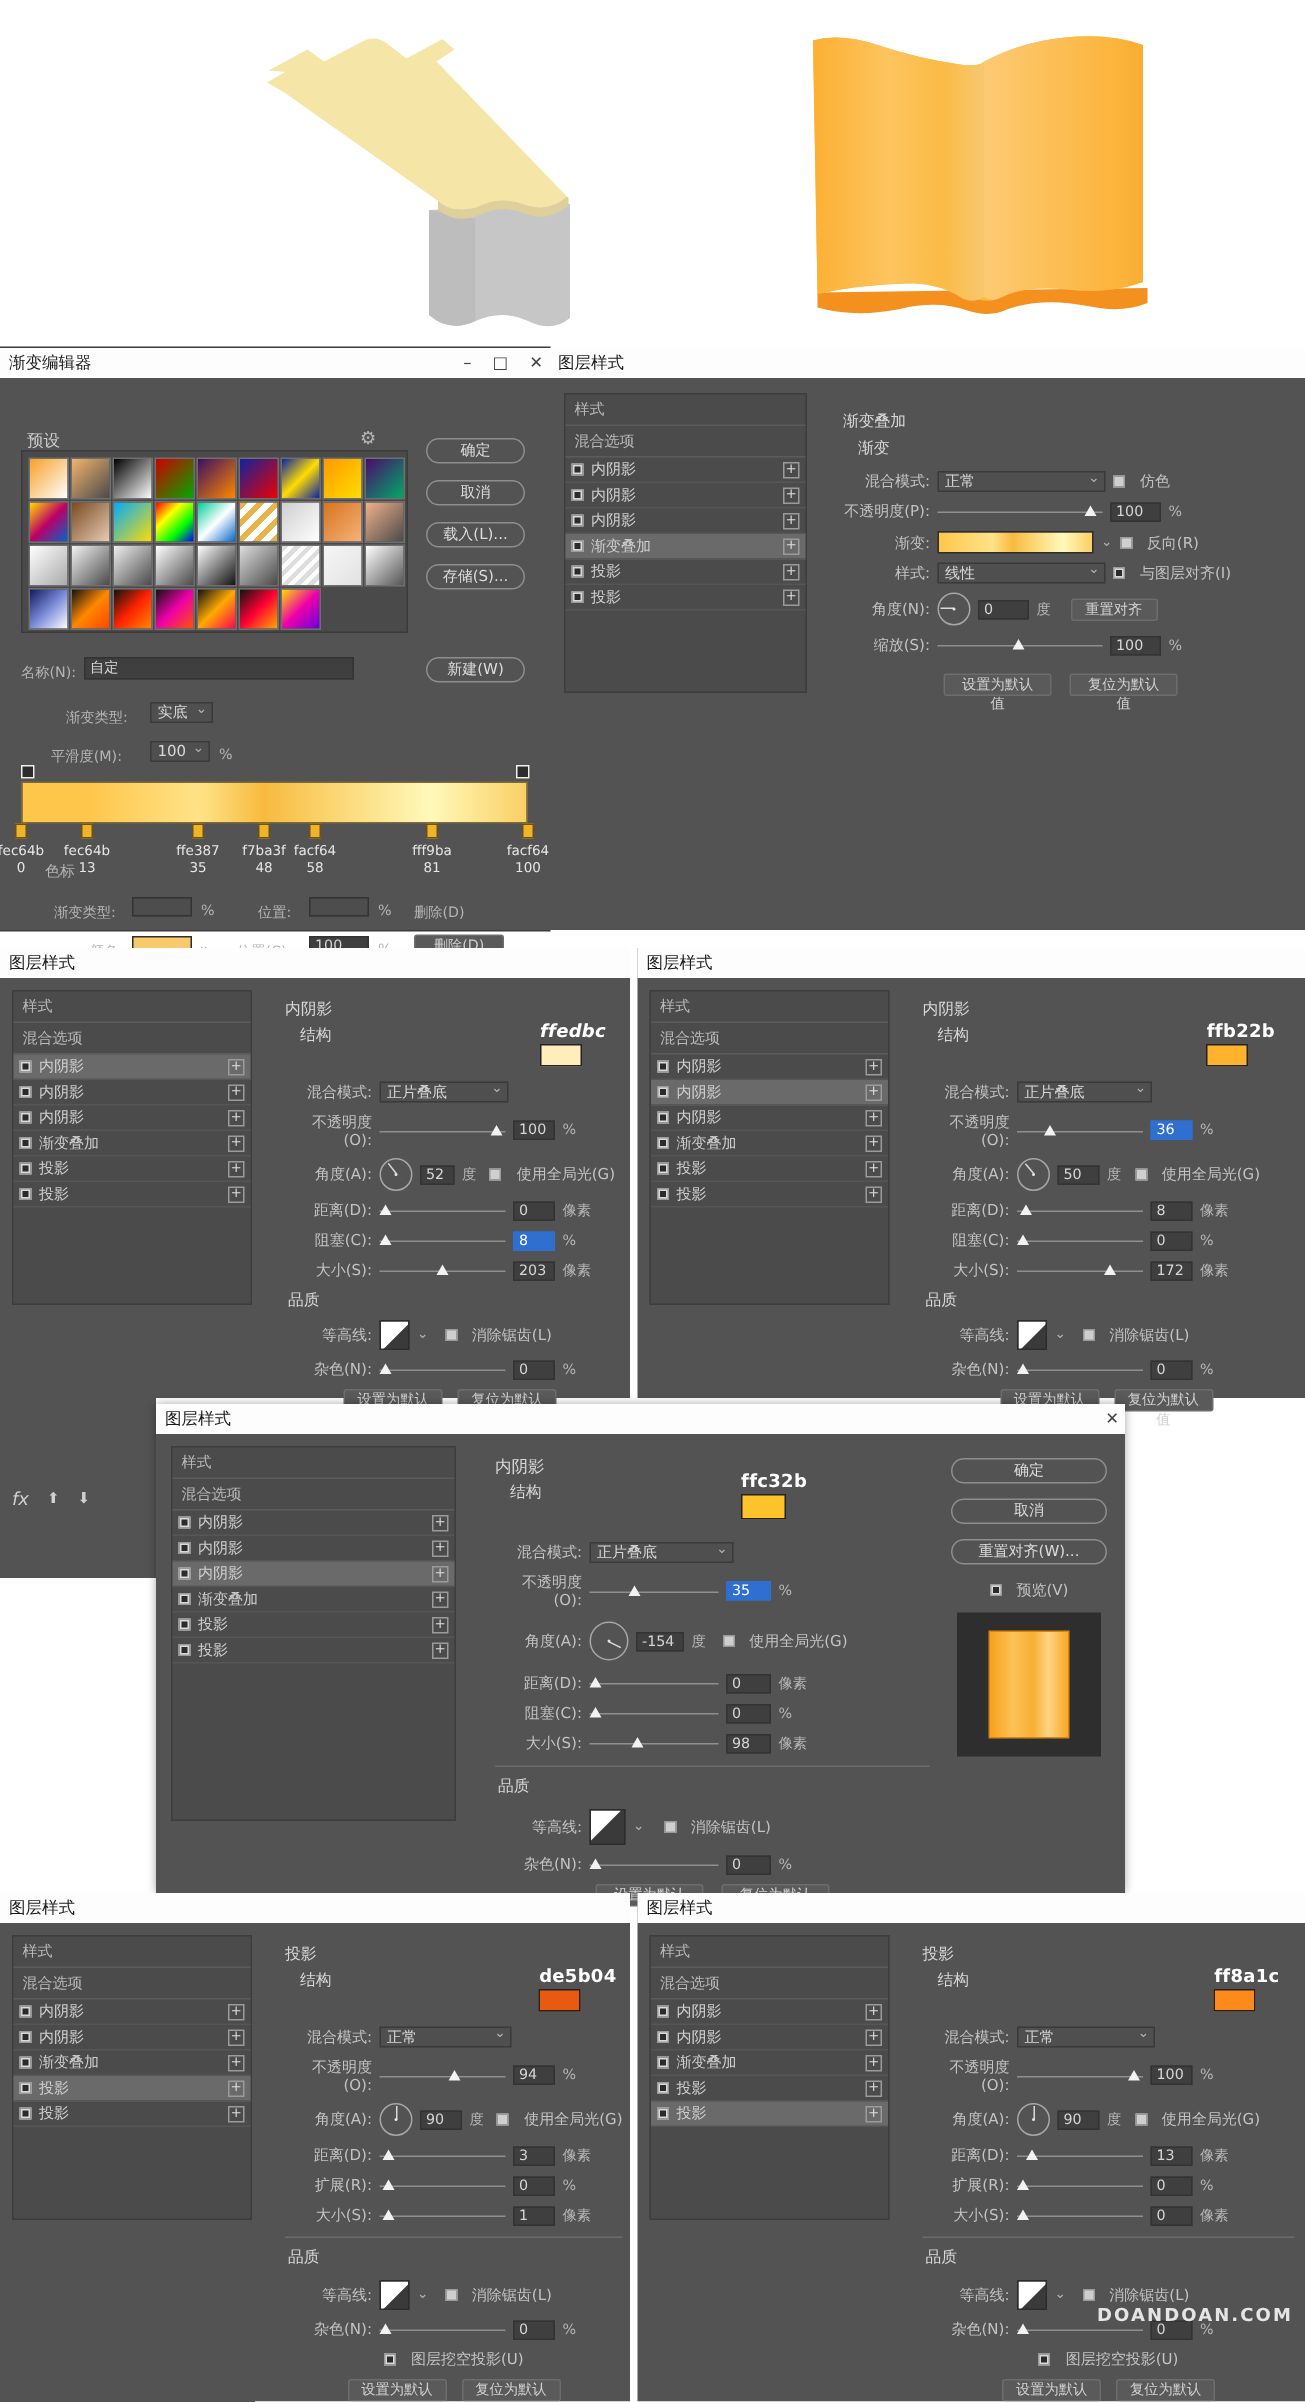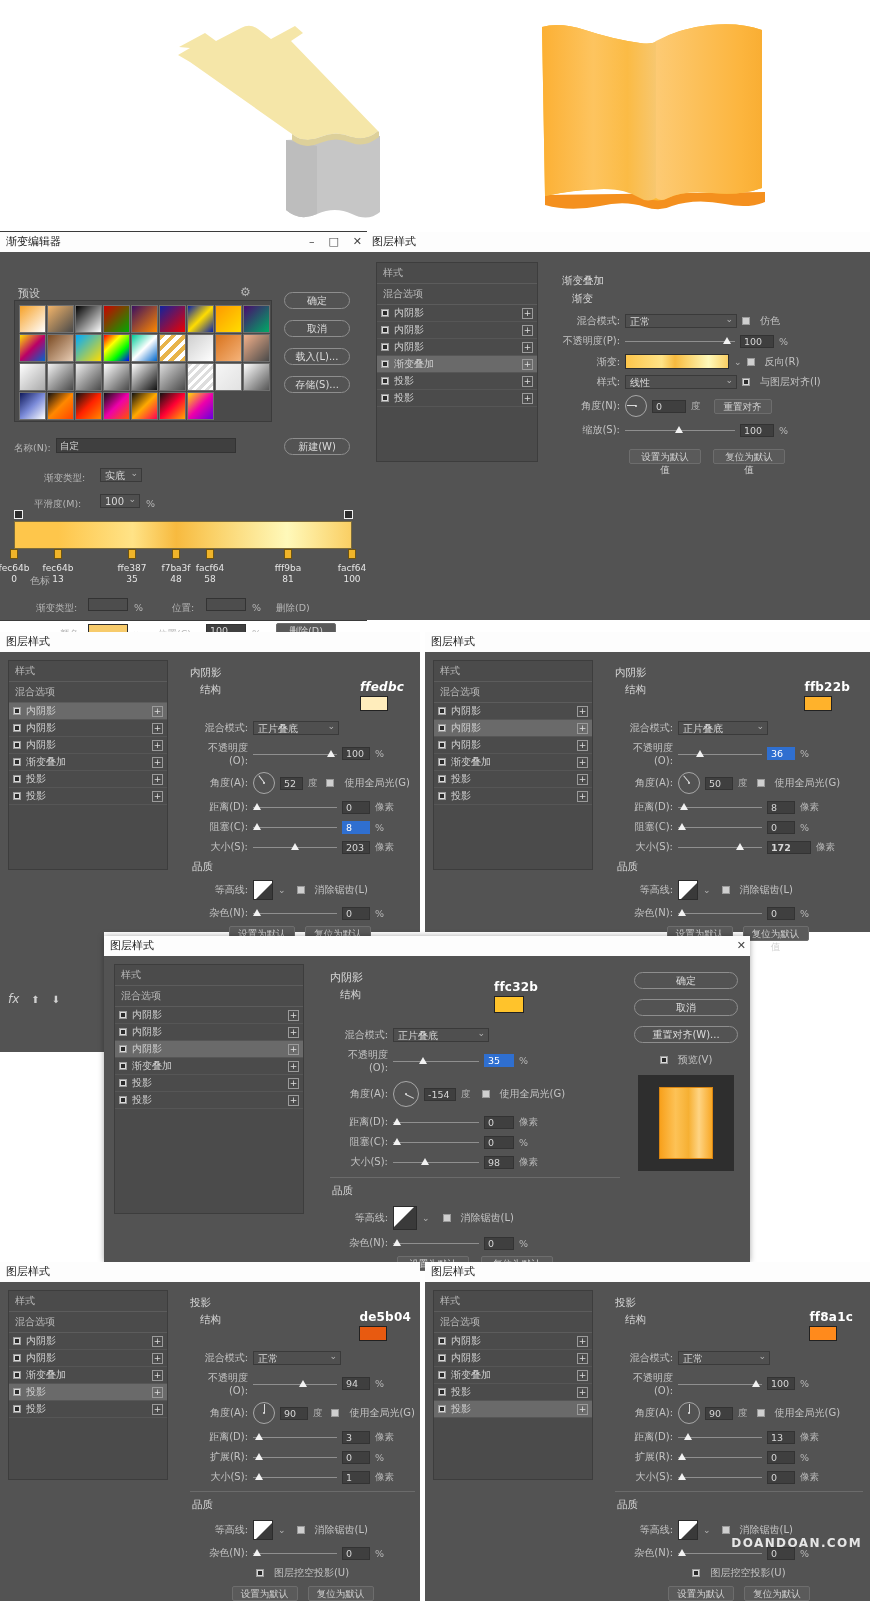--- a/index.html
+++ b/index.html
@@ -560,21 +560,21 @@
             </span>
           <span class="field" style="width:28px;">0</span>
           <span class="unit">%</span>
           </div>
         <div class="frow">
             <span class="lb">大小(S):</span>
           <span class="slider" style="width:84px;">
               <span class="track"></span>
               <span class="knob" style="left:58px"></span>
             </span>
-          <span class="field" style="width:44px;font-weight:bold;">172</span>
+          <span class="field" style="width:28px;">172</span>
           <span class="unit">像素</span>
           </div>
         <div class="sec-head" style="margin:6px 0 6px 2px;">品质</div>
         <div class="frow">
             <span class="lb">等高线:</span>
           <span class="contour"></span>
           <span style="font-size:9px;color:#b5b5b5;">⌄</span>
           <span class="cbx" style="background:#cfcfcf;margin-left:6px;"></span>
           <span class="lbl">消除锯齿(L)</span>
           </div>

